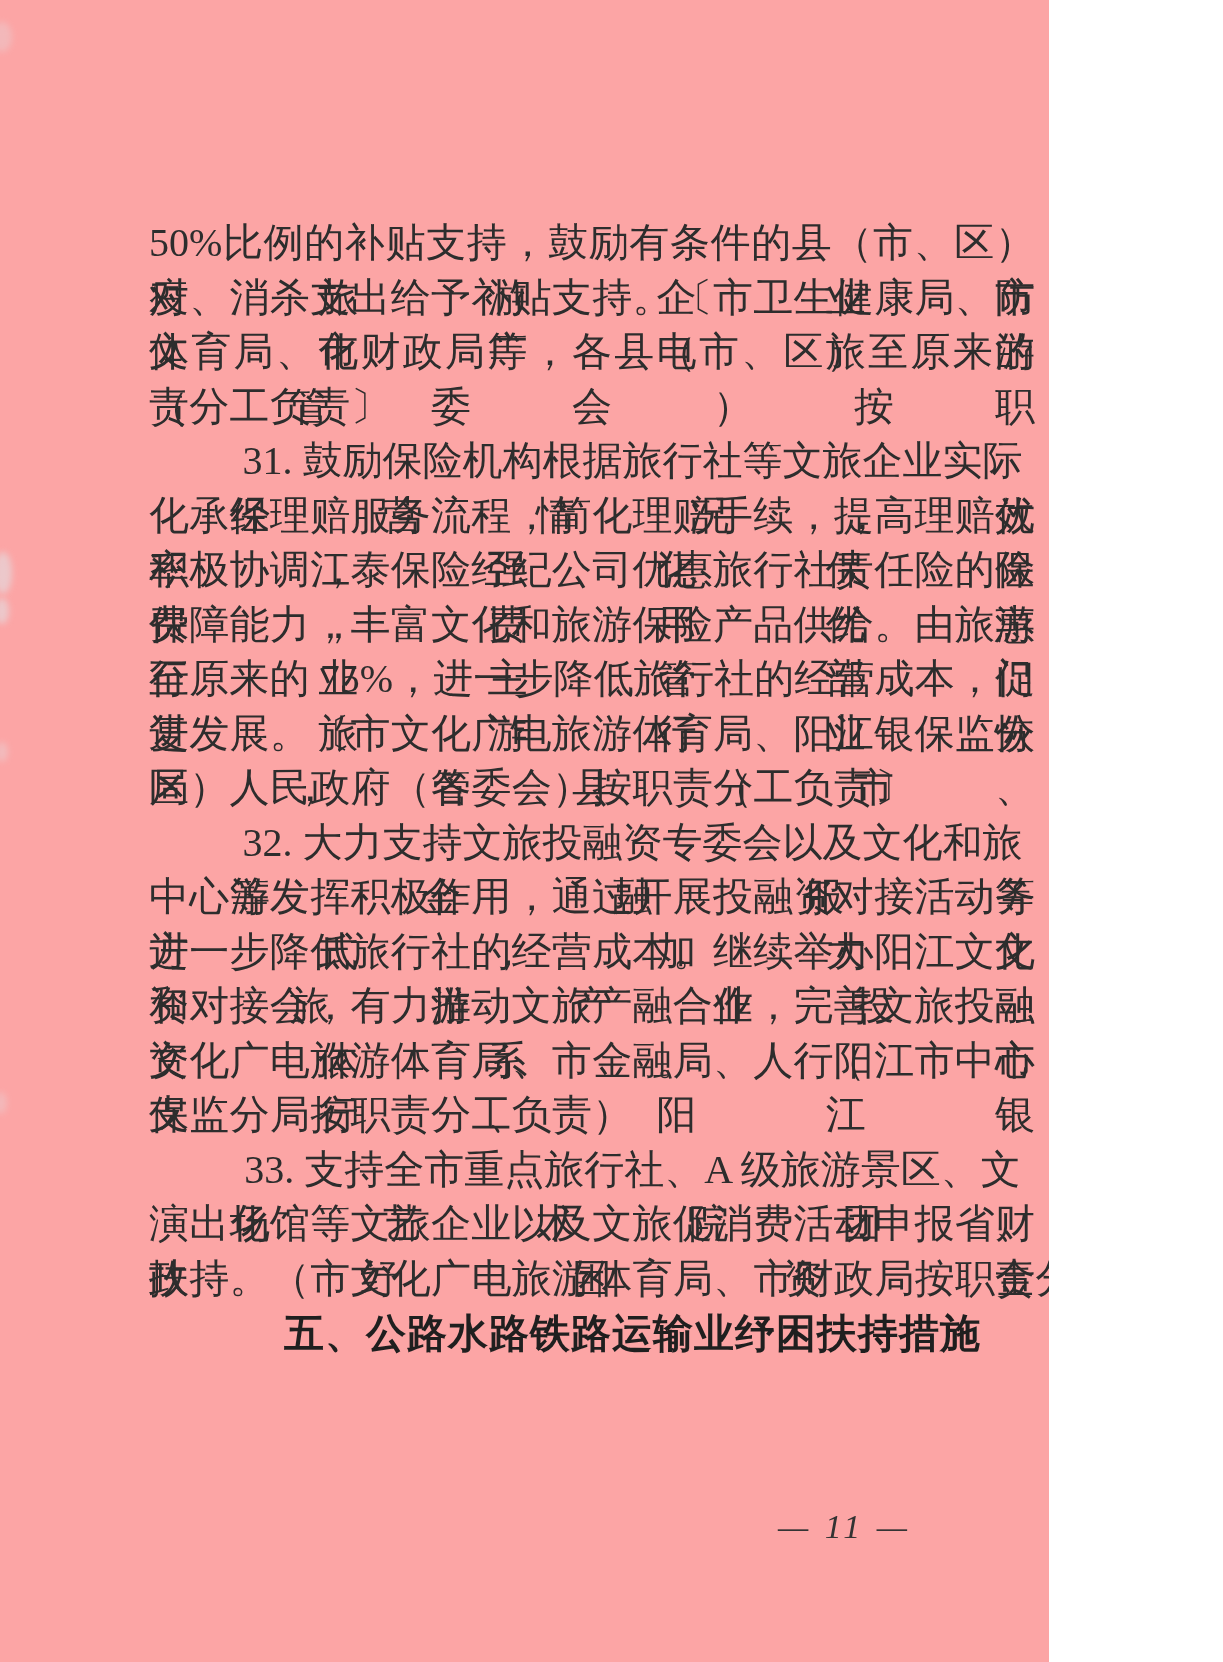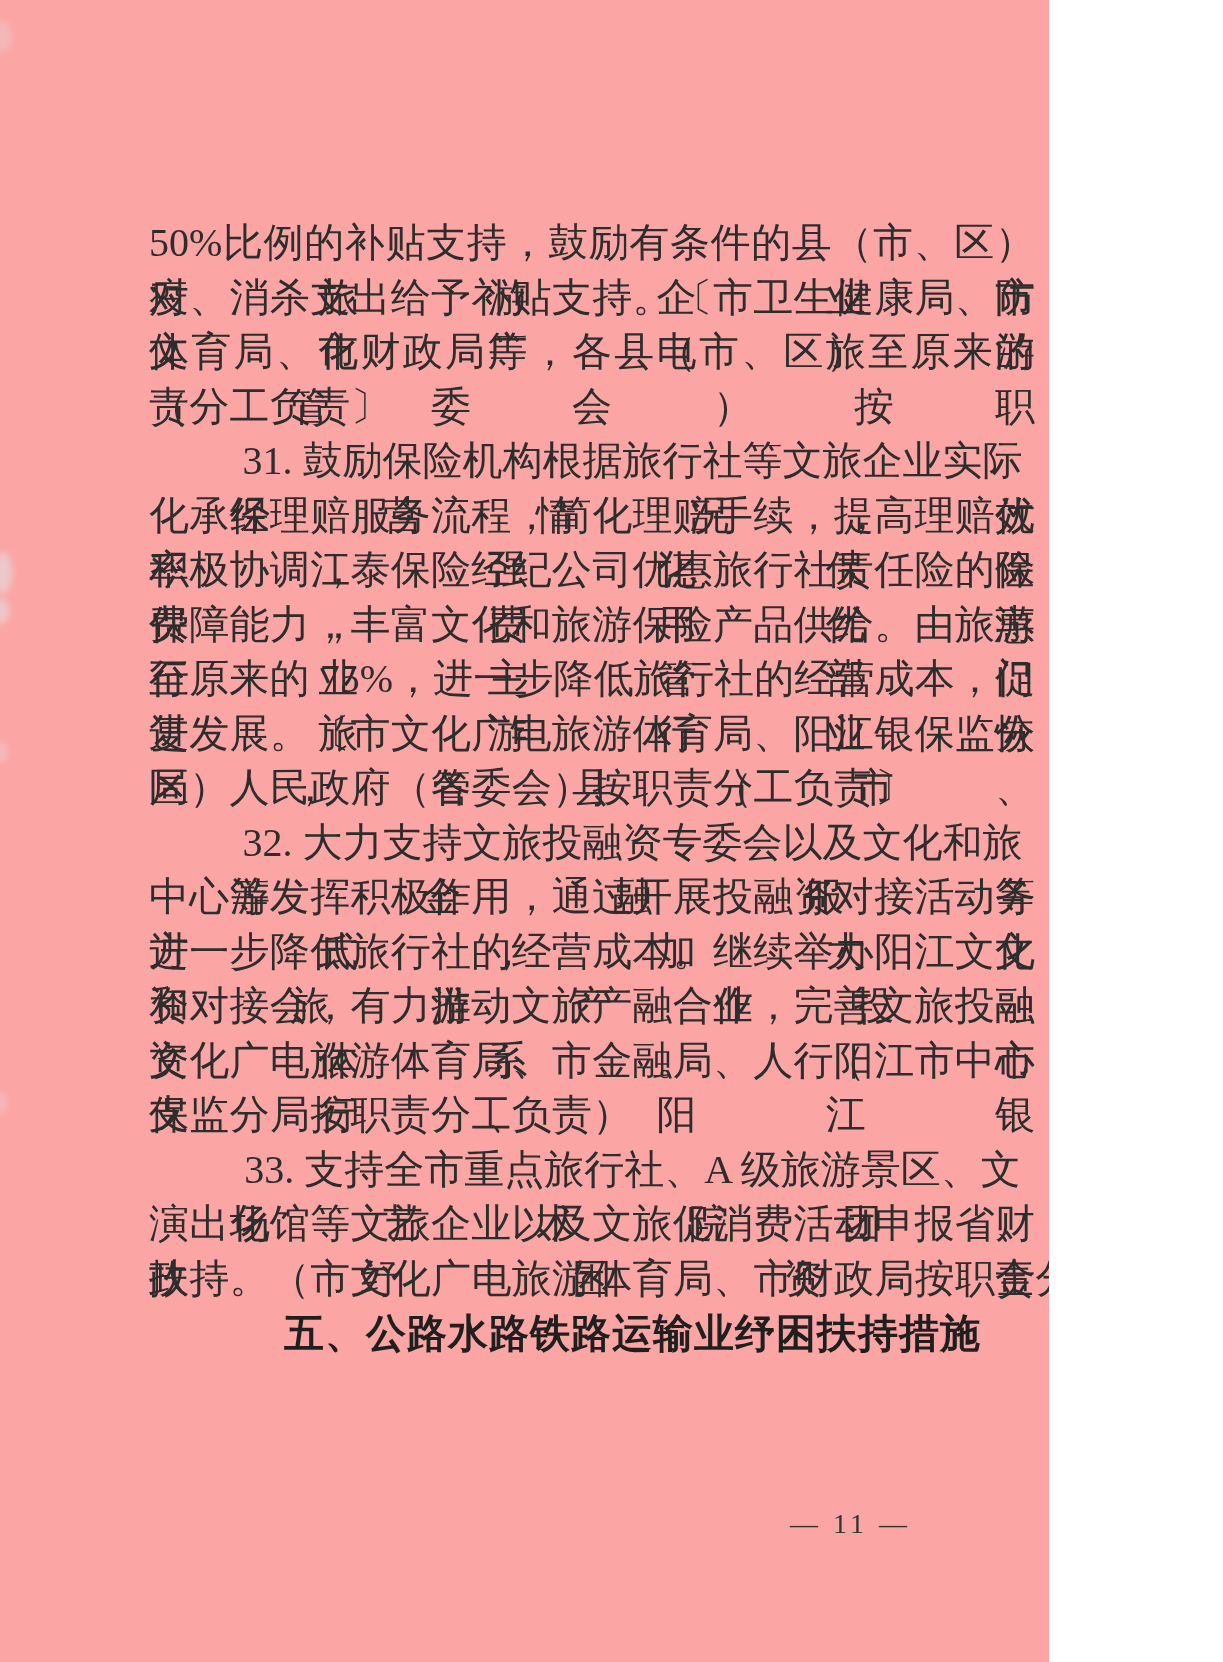--- a/index.html
+++ b/index.html
@@ -44,23 +44,24 @@
   .line.heading {
     font-family: "Liberation Sans", "DejaVu Sans", sans-serif;
     font-weight: 700;
     letter-spacing: 1px;
     color: #1f1f1f;
   }
   .page-number {
     position: absolute;
     top: 1508px;
     right: 138px;
-    font-size: 28px;
+    font-size: 34px;
     letter-spacing: 4px;
     color: #333333;
+    font-style: italic;
   }
   .smudge {
     position: absolute;
     background: #dfe5ea;
     border-radius: 50%;
     filter: blur(3px);
     opacity: 0.55;
   }
   .smudge.s1 { left: -6px; top: 552px; width: 18px; height: 42px; }
   .smudge.s2 { left: -5px; top: 598px; width: 14px; height: 26px; }

